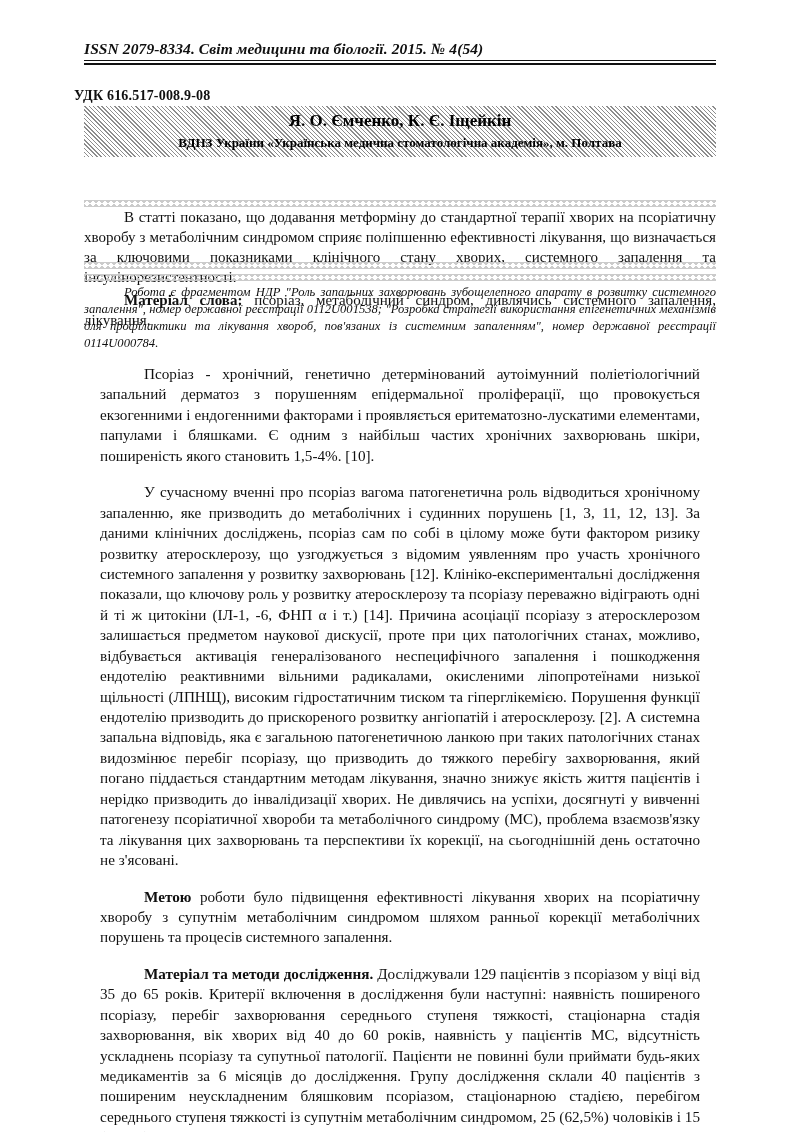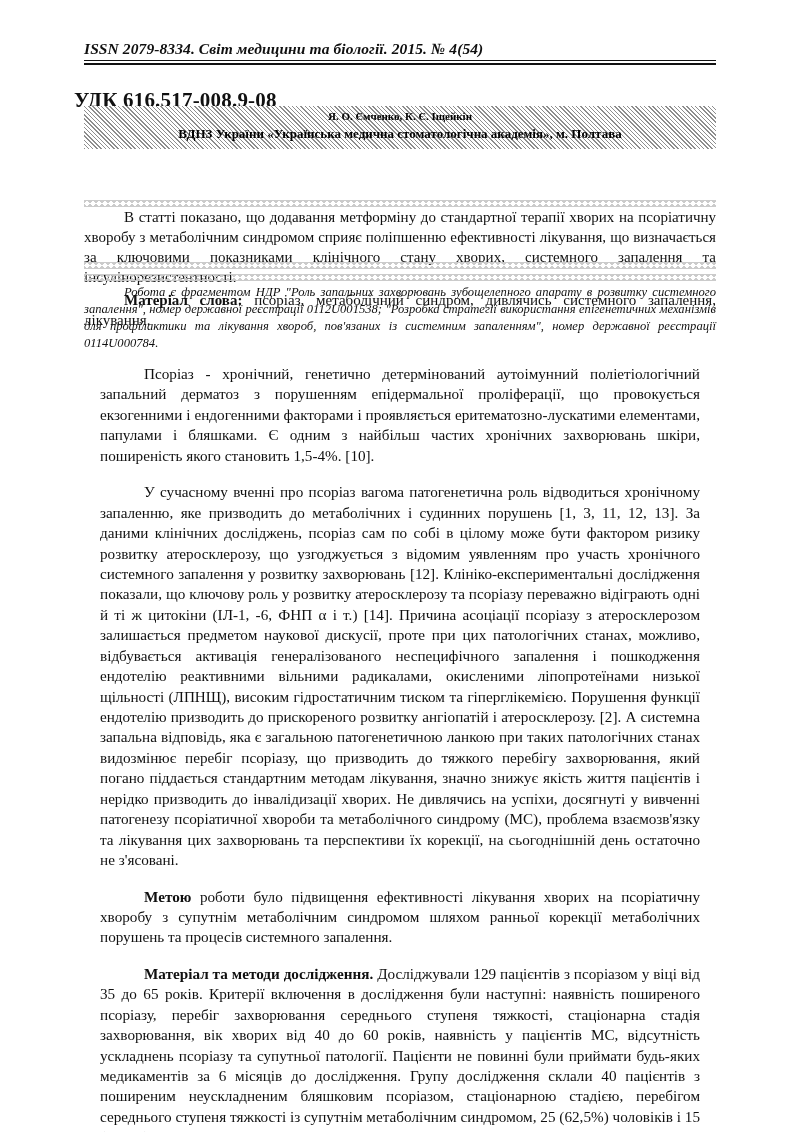--- a/index.html
+++ b/index.html
@@ -47,21 +47,21 @@
     height: 2px;
     box-sizing: content-box;
   }
 
   
   .udk {
     position: absolute;
     left: 74px;
     top: 88px;
     font-weight: bold;
-    font-size: 21px;
+    font-size: 14px;
     letter-spacing: 0.2px;
   }
 
   
   .authorband {
     position: absolute;
     left: 84px;
     top: 106px;
     width: 632px;
     padding: 3px 0 5px 0;
@@ -70,21 +70,21 @@
     background-image: repeating-linear-gradient(
       45deg,
       #8d8d8d 0px,
       #8d8d8d 1px,
       #ffffff 1px,
       #ffffff 3px
     );
   }
   .authorband .ln {
     font-weight: bold;
-    font-size: 11px;
+    font-size: 17px;
     line-height: 1.45;
     color: #000;
     white-space: nowrap;
   }
   .authorband .ln.aff { font-size: 13px; }
 
   
   .title {
     position: absolute;
     left: 38px;

